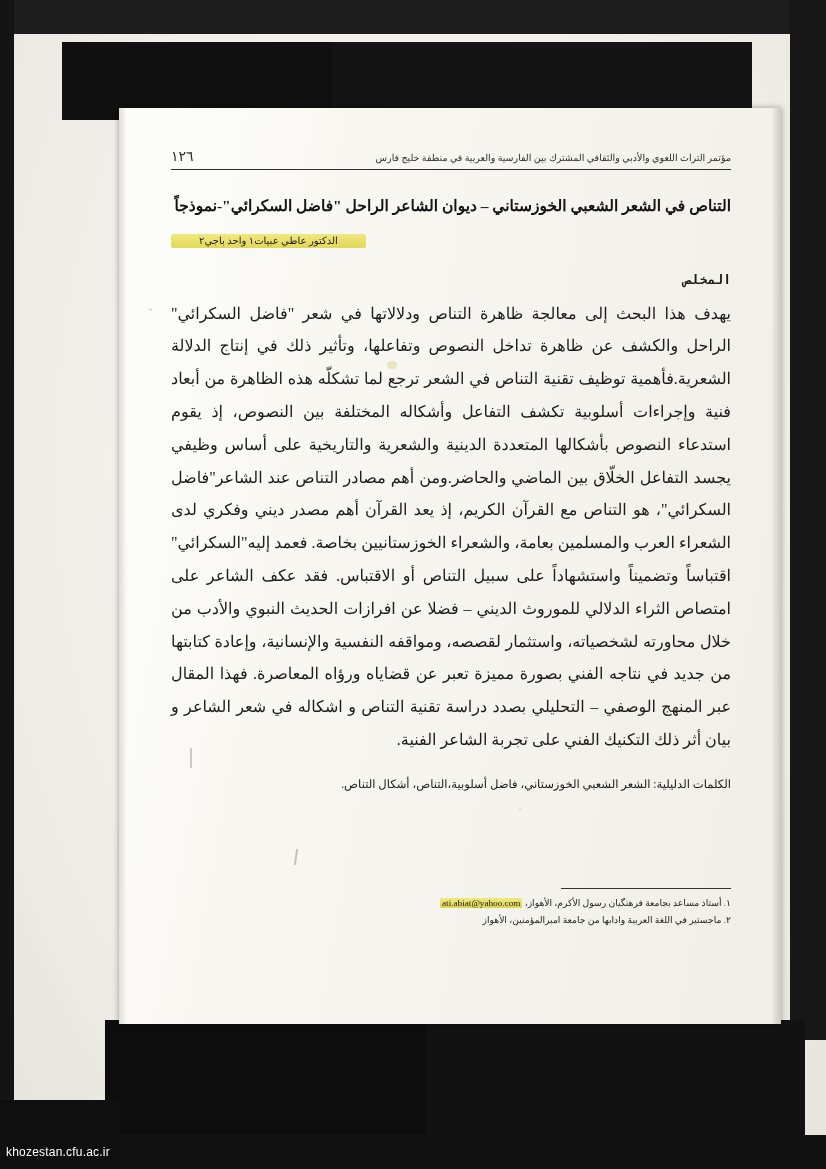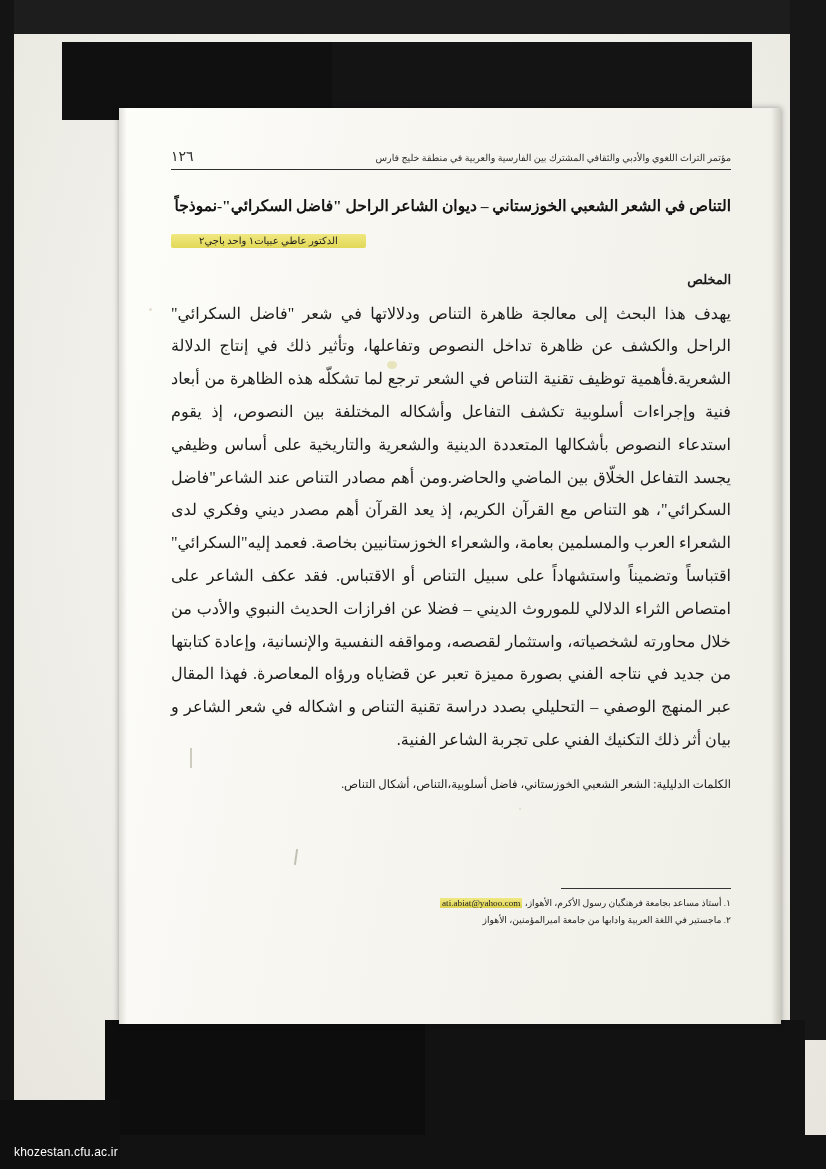--- a/index.html
+++ b/index.html
@@ -115,20 +115,21 @@
     padding: 1px 28px 2px 28px;
     border-radius: 2px;
     box-decoration-break: clone;
   }
 
   h2.sec-title {
     font-size: 13px;
     font-weight: bold;
     margin: 0 0 10px 0;
     text-align: right;
+    font-family: Liberation Mono, monospace;
   }
 
   p.abstract {
     font-size: 16px;
     line-height: 2.05;
     text-align: justify;
     text-justify: inter-word;
     margin: 0 0 16px 0;
     color: #1c1c1c;
   }
@@ -162,21 +163,21 @@
     margin: 0;
   }
   .fn-email {
     background: linear-gradient(to bottom, rgba(238,229,96,0.75), rgba(220,208,62,0.9));
     padding: 0 2px;
   }
 
   
   .wm {
     position: absolute;
-    left: 14px;
+    left: 6px;
     bottom: 10px;
     font-family: "Liberation Sans", sans-serif;
     font-size: 12px;
     color: #ffffff;
     letter-spacing: .2px;
     text-align: center;
   }
 
   
   .mark-a { position:absolute; left:176px; top:741px; width:2px; height:16px; background:#8f8b78; opacity:.5; transform:rotate(8deg); }

